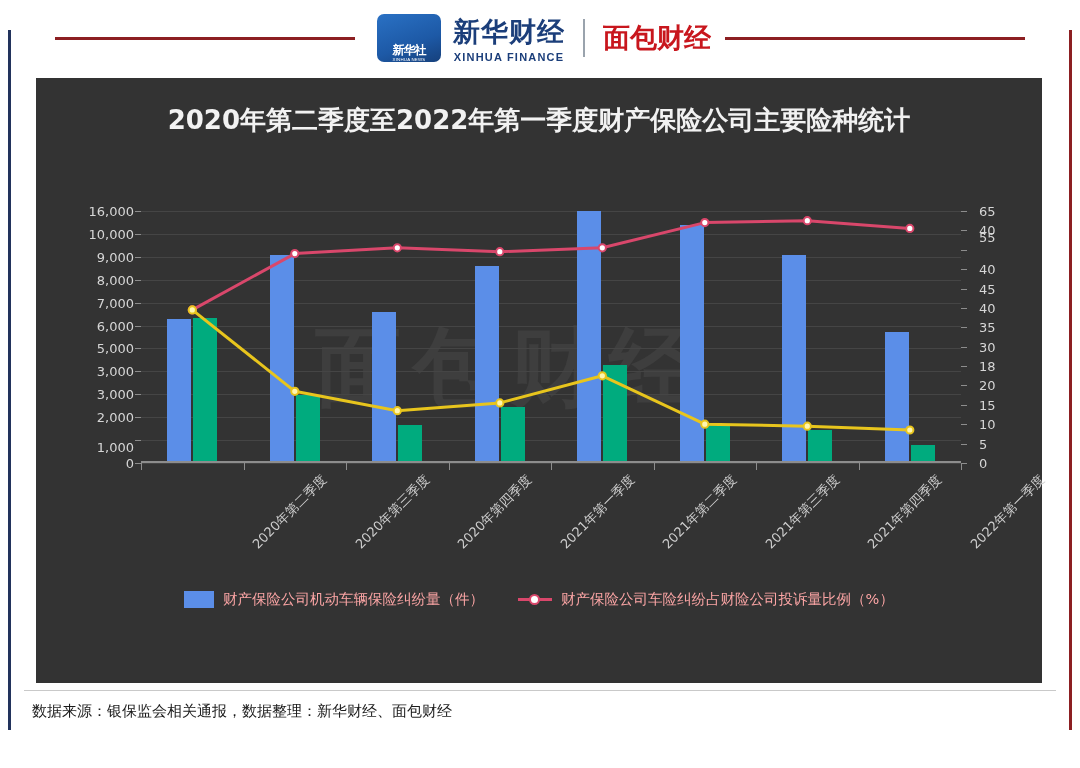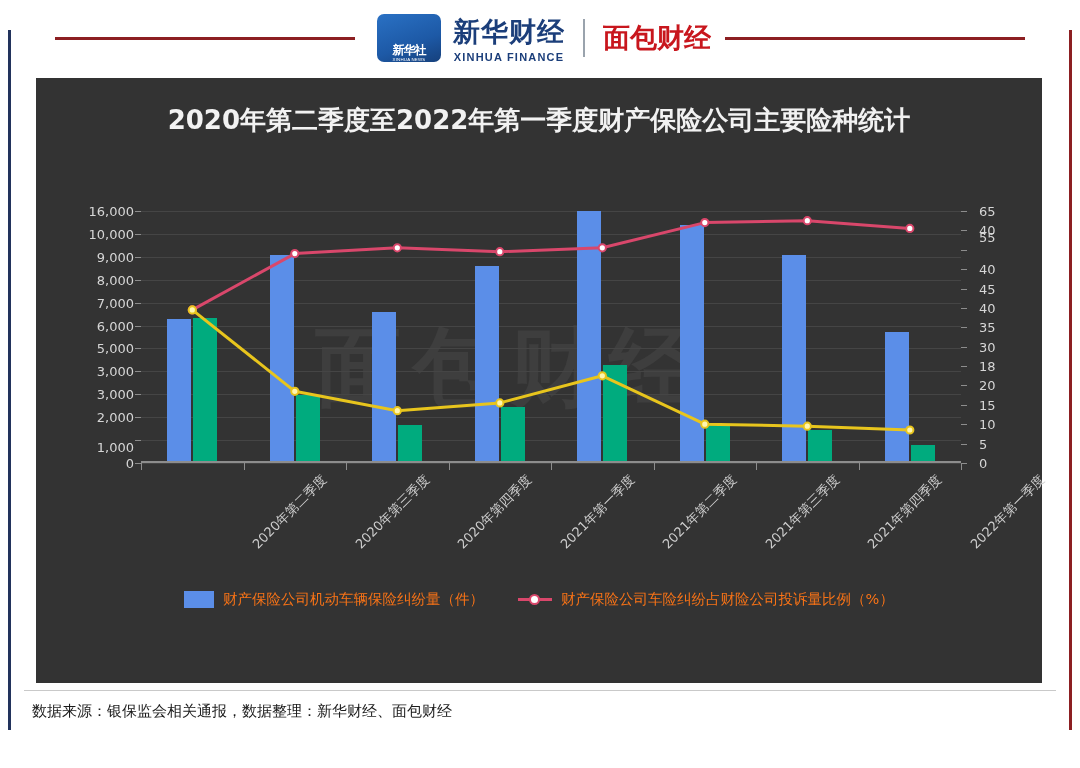--- a/index.html
+++ b/index.html
@@ -151,21 +151,21 @@
   }
   .legend-line .dot {
     position: absolute; left: 11px; top: 3px; width: 11px; height: 11px;
     border-radius: 50%; background: #ffffff;
   }
   .legend-line.pink   .seg { background: #d9476b; }
   .legend-line.pink   .dot { border: 2px solid #d9476b; }
   .legend-line.yellow .seg { background: #e8c51d; }
   .legend-line.yellow .dot { border: 2px solid #e8c51d; background: #fff6b0; }
   .legend-text {
-    font-size: 14.5px; color: #f97316; white-space: nowrap;
+    font-size: 14.5px; color: #fca5a5; white-space: nowrap;
     font-family: "DejaVu Sans", sans-serif;
   }
 
   
   #footer-divider {
     position: absolute; left: 24px; top: 690px; width: 1032px; height: 1px;
     background: #c9c9c9;
   }
   #footer-note {
     position: absolute; left: 32px; top: 702px;

